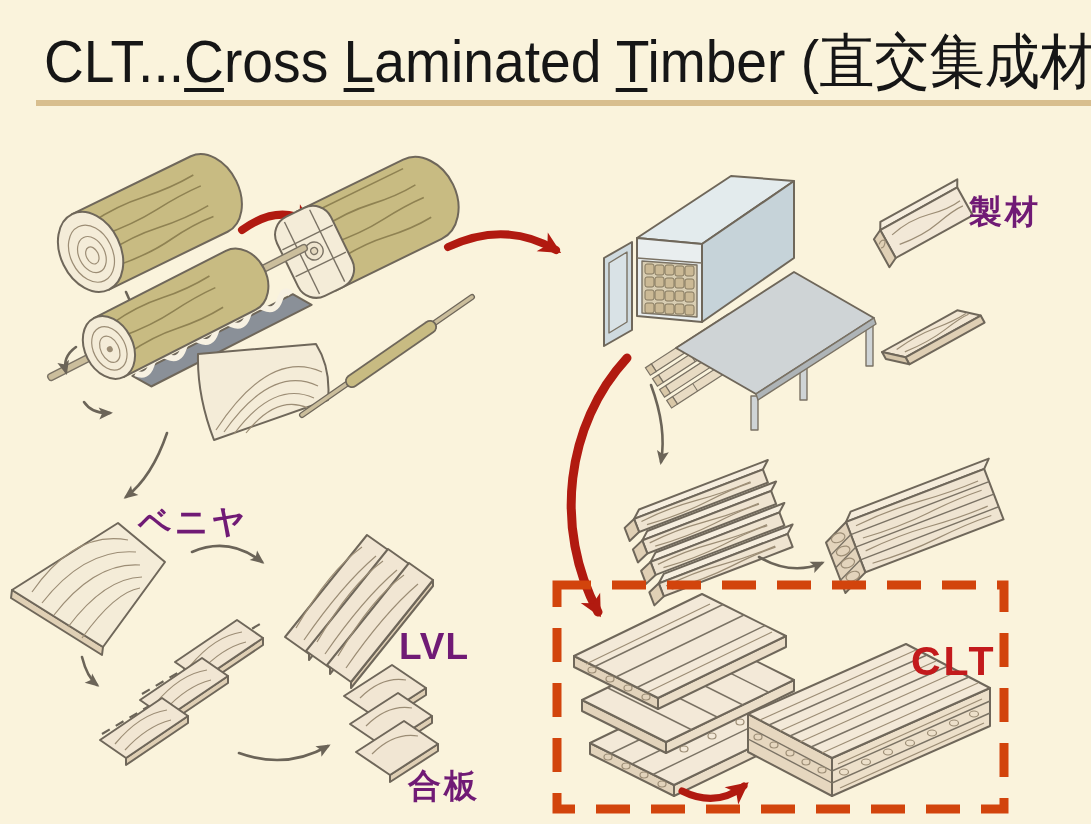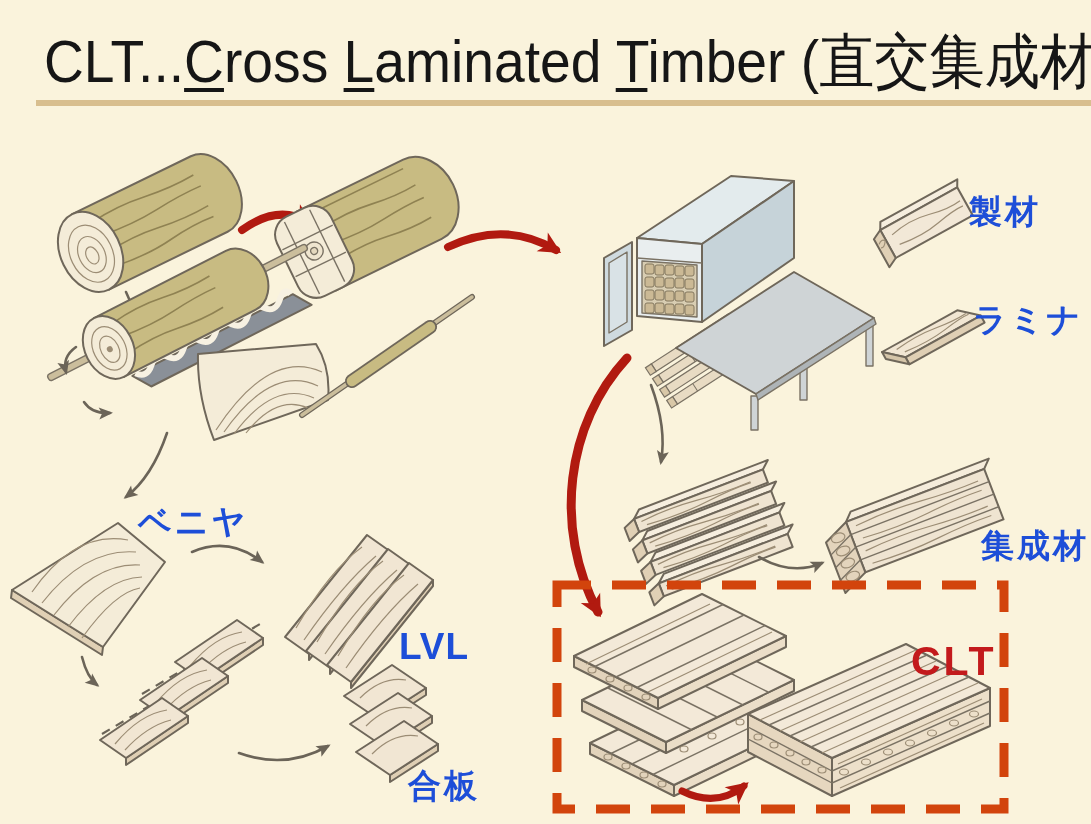--- a/index.html
+++ b/index.html
@@ -12,21 +12,21 @@
     color:#161616;white-space:nowrap;transform:scaleX(.92);transform-origin:left top;
     letter-spacing:0px;
   }
   .title .init{
     text-decoration:underline;text-decoration-thickness:4px;text-underline-offset:6px;
   }
   .title-rule{
     position:absolute;left:36px;top:100px;width:1055px;height:6px;background:#D8BE8E;
   }
   .lbl{
-    position:absolute;color:#1d4ed8;font-weight:bold;white-space:nowrap;
+    position:absolute;color:#701a75;font-weight:bold;white-space:nowrap;
   }
   .lbl-jp{font-size:33px;letter-spacing:3px;}
   .lbl-lvl{font-size:37px;letter-spacing:1px;}
   .lbl-clt{font-size:41px;letter-spacing:3px;color:#C31A1C;}
   svg.art{position:absolute;left:0;top:0;}
   .o{stroke:#6F675A;stroke-width:2;stroke-linejoin:round;}
   .o1{stroke:#7A7264;stroke-width:1.4;stroke-linejoin:round;}
   .g{stroke:#9C8D75;stroke-width:1.2;fill:none;}
   .gd{stroke:#8F8252;stroke-width:1.6;fill:none;}
   .ga{stroke:#6B6458;stroke-width:2.6;fill:none;stroke-linecap:round;}
@@ -404,20 +404,18 @@
       <line class="o1" x1="790" y1="736" x2="948" y2="666"></line>
       <line class="o1" x1="811" y1="747" x2="969" y2="677"></line>
       <path class="g" d="M760,720 L916,650"></path>
         <path class="g" d="M780,731 L936,661"></path>
       <path class="g" d="M800,742 L956,672"></path>
         <path class="g" d="M822,753 L978,683"></path>
     </g>
   </svg>
 
   <div class="lbl lbl-jp" style="left:969px;top:190px;">製材</div>
-  <div class="lbl lbl-jp" style="left:973px;top:298px;">ラミナ</div>
   <div class="lbl lbl-jp" style="left:138px;top:500px;">ベニヤ</div>
   <div class="lbl lbl-lvl" style="left:399px;top:626px;">LVL</div>
   <div class="lbl lbl-jp" style="left:408px;top:756px;margin-top:8px;">合板</div>
-  <div class="lbl lbl-jp" style="left:981px;top:524px;">集成材</div>
   <div class="lbl lbl-clt" style="left:911px;top:638px;">CLT</div>
 
 </div>
 
 </body></html>

